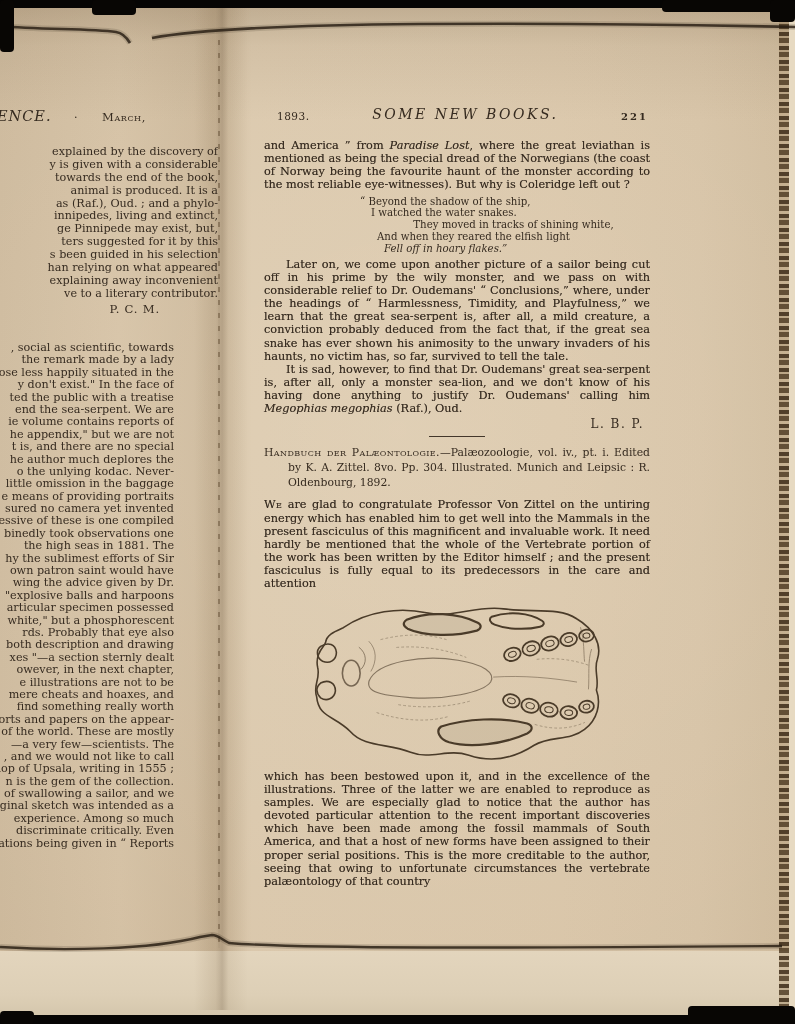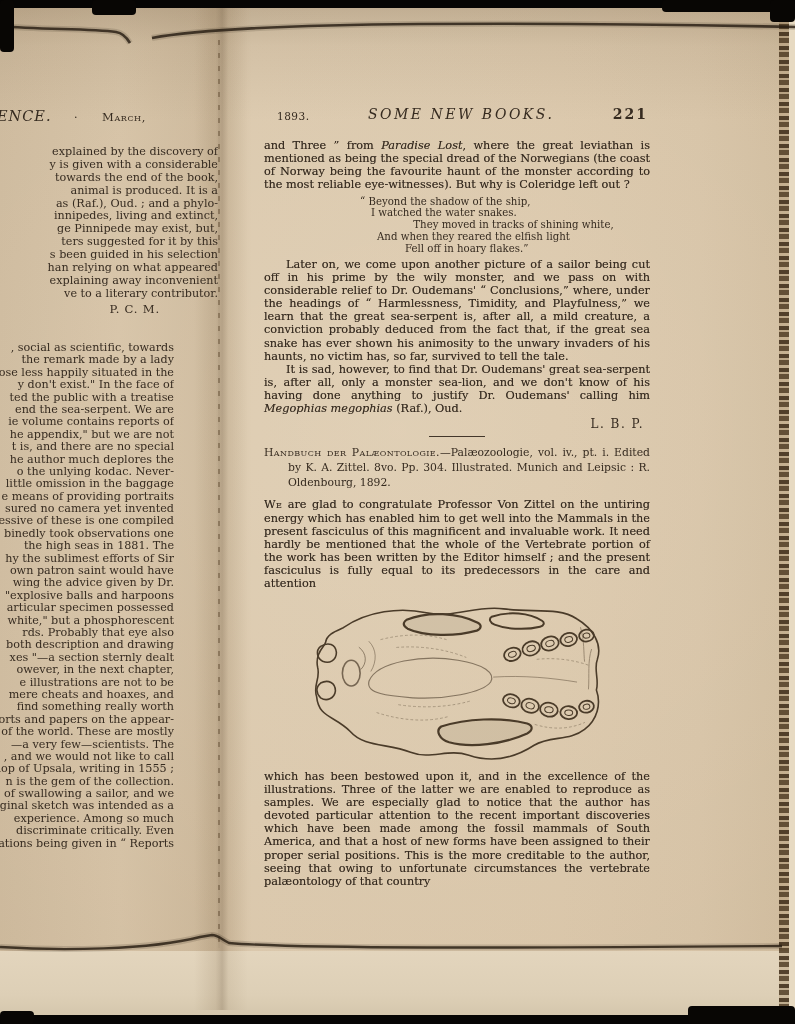--- a/index.html
+++ b/index.html
@@ -42,29 +42,29 @@
   .cut-block.b2{top:341px;}
   .cut-block.b2 .cut-line{height:12.4px;}
   .cut-line{display:flex;justify-content:flex-end;white-space:nowrap;overflow:hidden;}
   .sig-left{position:absolute;left:0;top:302px;width:160px;text-align:right;font-size:11.6px;letter-spacing:.8px;}
 
   
   .main-col{position:absolute;left:264px;top:106px;width:386px;}
   .rp-header{display:flex;justify-content:space-between;align-items:flex-end;padding:0 2px 0 13px;margin-bottom:17px;}
   .rp-year{font-size:10.5px;letter-spacing:.5px;}
   .rp-title{font-style:italic;font-size:14px;letter-spacing:2.5px;}
-  .rp-num{font-size:14px;letter-spacing:2px;font-weight:bold;}
+  .rp-num{font-size:10px;letter-spacing:2px;font-weight:bold;}
   .para{font-size:11.3px;line-height:13.15px;text-align:justify;text-shadow:0 0 .4px rgba(52,42,31,.55);}
   .indent{text-indent:22px;}
   .poem{font-size:10.2px;line-height:11.8px;margin:4px 0 3px 96px;}
   .poem .poem-line{white-space:nowrap;}
   .poem .poem-line:nth-child(2){margin-left:11px;}
   .poem .poem-line:nth-child(3){margin-left:17px;text-align:center;}
   .poem .poem-line:nth-child(4){margin-left:17px;}
-  .poem .poem-line:nth-child(5){margin-left:45px;}
+  .poem .poem-line:nth-child(5){margin-left:24px;font-style:italic;}
   .sig-right{text-align:right;padding-right:6px;font-size:12px;letter-spacing:1.5px;margin-top:2px;}
   .divider{width:56px;border:0;border-top:1.6px solid #43362a;margin:5px auto 8px auto;}
   .review-head{font-size:10.8px;line-height:15px;padding-left:24px;text-indent:-24px;margin-bottom:8px;text-align:justify;}
   .sc{font-variant:small-caps;letter-spacing:.4px;}
   .it{font-style:italic;}
   .figure-wrap{margin:7px 0 0 42px;width:306px;}
   .figure-wrap svg{display:block;}
   .caption{text-align:center;font-size:10.2px;margin:3px 0 11px 0;}
   .caption .sc{letter-spacing:.6px;}
   .skull{stroke:#4a3b29;fill:none;stroke-linecap:round;stroke-linejoin:round;}
@@ -166,21 +166,21 @@
   </div>
 
 <div class="main-col">
 
   <div class="rp-header">
     <span class="rp-year">1893.</span>
     <span class="rp-title">SOME NEW BOOKS.</span>
     <span class="rp-num">221</span>
   </div>
 
-  <p class="para" style="margin:0;"><span>and Three ” from </span><span class="it">Paradise Lost</span><span>, where the great leviathan is mentioned as being the special dread of the Norwegians (the coast of Norway being the favourite haunt of the monster according to the most reliable eye-witnesses).   But why is Coleridge left out ?</span></p>
+  <p class="para" style="margin:0;"><span>and America ” from </span><span class="it">Paradise Lost</span><span>, where the great leviathan is mentioned as being the special dread of the Norwegians (the coast of Norway being the favourite haunt of the monster according to the most reliable eye-witnesses).   But why is Coleridge left out ?</span></p>
 
   <div class="poem">
       <div class="poem-line">“ Beyond the shadow of the ship,</div>
       <div class="poem-line">I watched the water snakes.</div>
       <div class="poem-line">They moved in tracks of shining white,</div>
       <div class="poem-line">And when they reared the elfish light</div>
       <div class="poem-line">Fell off in hoary flakes.”</div>
     </div>
 
   <p class="para indent" style="margin:0;">Later on, we come upon another picture of a sailor being cut off in his prime by the wily monster, and we pass on with considerable relief to Dr. Oudemans' “ Conclusions,” where, under the headings of “ Harmlessness, Timidity, and Playfulness,” we learn that the great sea-serpent is, after all, a mild creature, a conviction probably deduced from the fact that, if the great sea snake has ever shown his animosity to the unwary invaders of his haunts, no victim has, so far, survived to tell the tale.</p>

